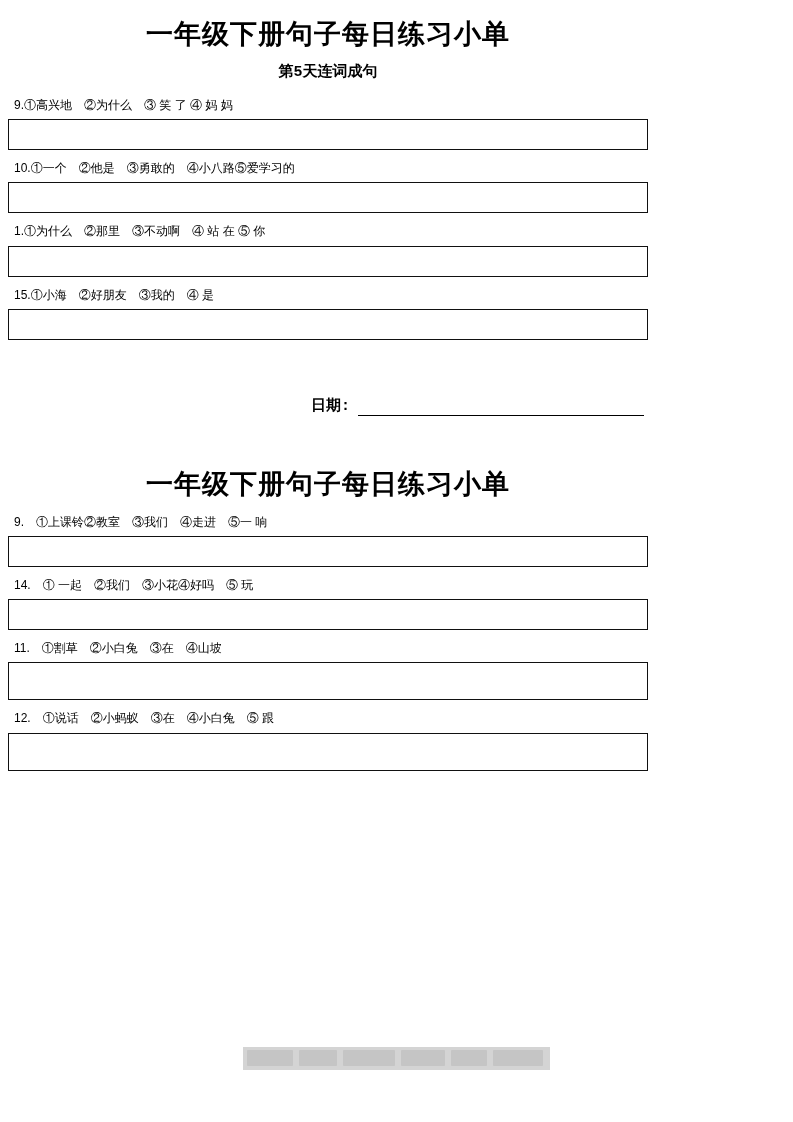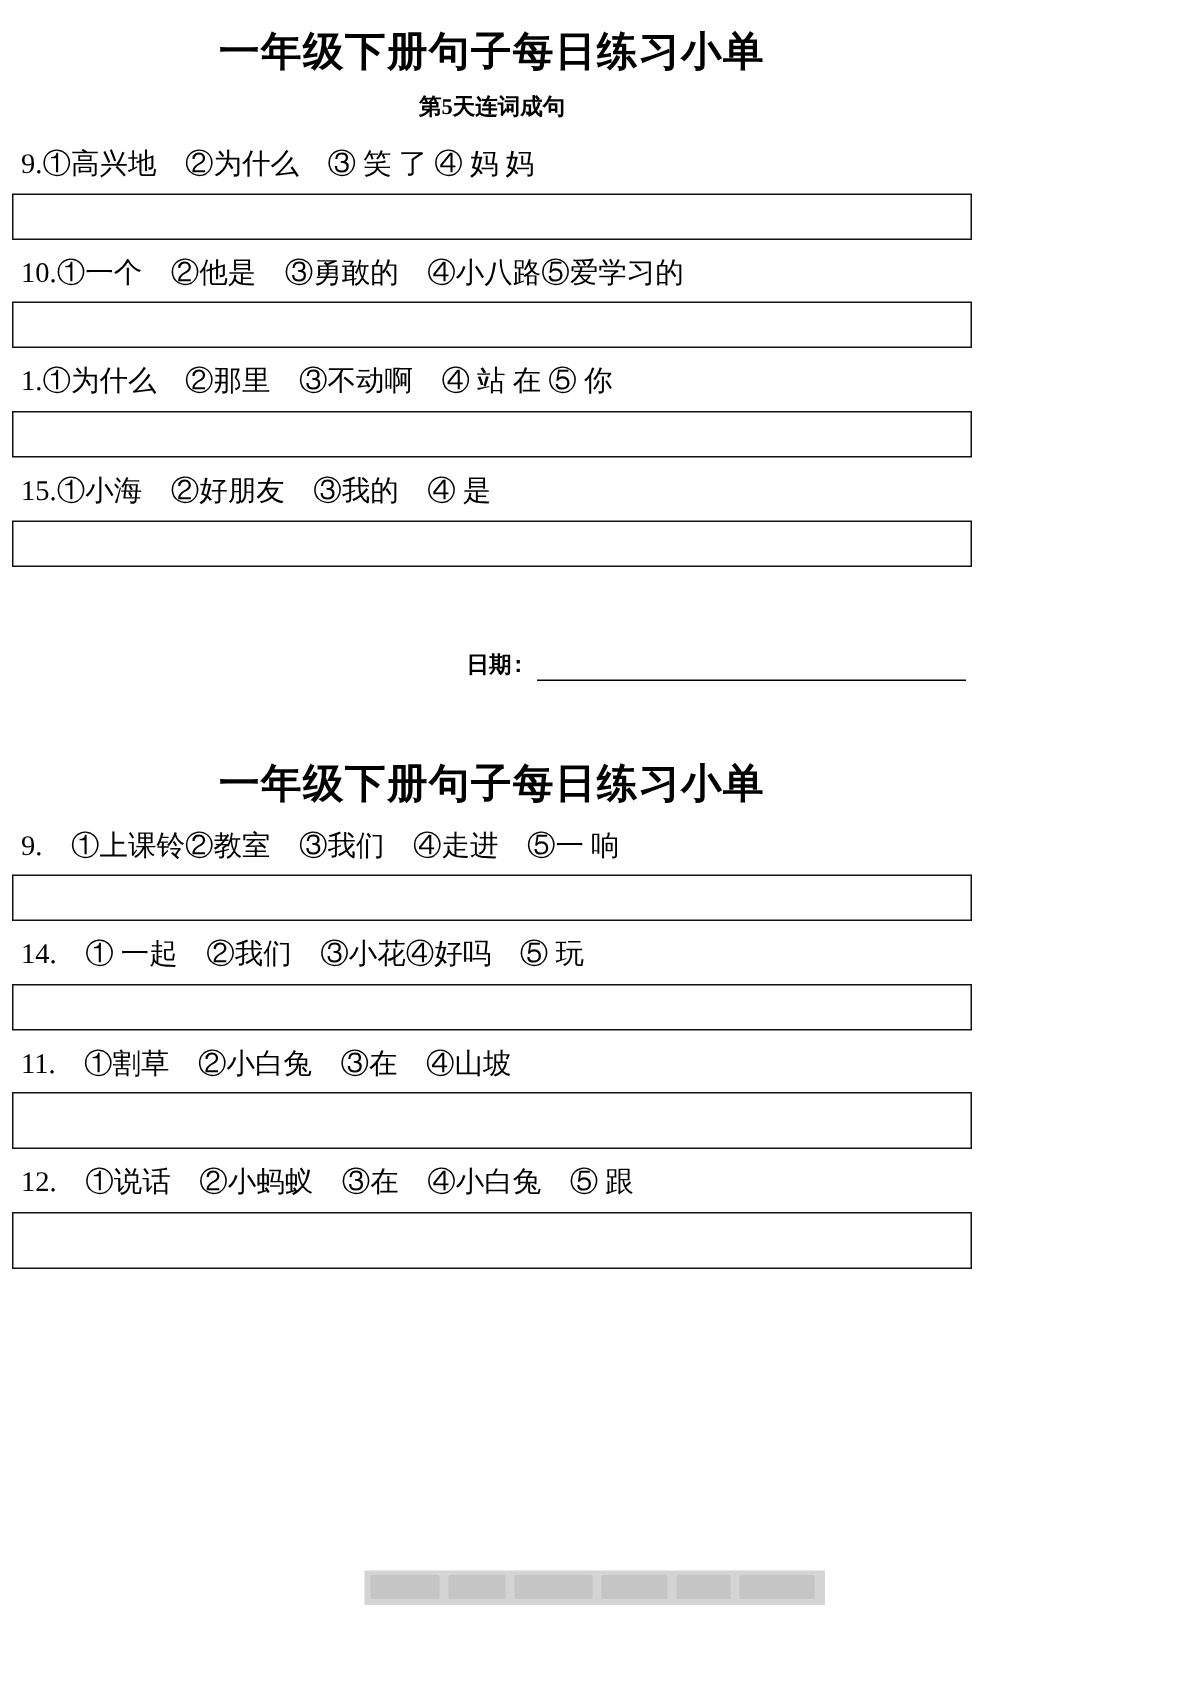--- a/index.html
+++ b/index.html
@@ -30,37 +30,37 @@
     font-family: "Liberation Sans", "DejaVu Sans", sans-serif;
     font-weight: bold;
     font-size: 27px;
     letter-spacing: 1px;
     margin: 0;
     padding-top: 16px;
     padding-bottom: 2px;
   }
   .ws-subtitle {
     text-align: center;
-    font-family: Liberation Serif, serif;
+    font-family: Liberation Mono, monospace;
     font-weight: bold;
     font-size: 15px;
     margin: 0;
     padding-top: 8px;
     padding-bottom: 6px;
   }
   .q-block {
     margin-top: 10px;
   }
   .q-text {
-    font-size: 19px;
+    font-size: 12px;
     line-height: 1.35;
     padding-left: 6px;
     padding-bottom: 6px;
     white-space: pre;
-    font-family: Liberation Serif, serif;
+    font-family: Liberation Sans, sans-serif;
   }
   .answer-box {
     border: 1px solid #111111;
     height: 31px;
     width: 100%;
     box-sizing: border-box;
     background: #ffffff;
   }
   .answer-box.tall {
     height: 38px;

